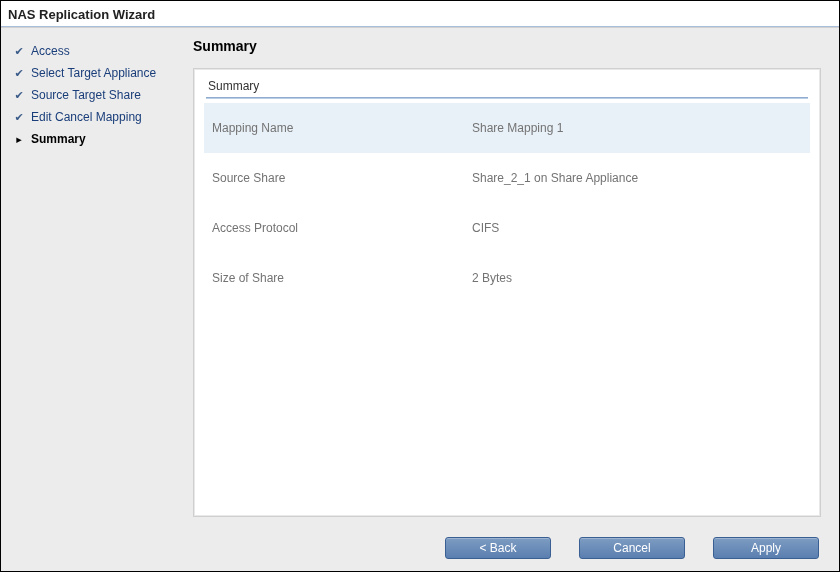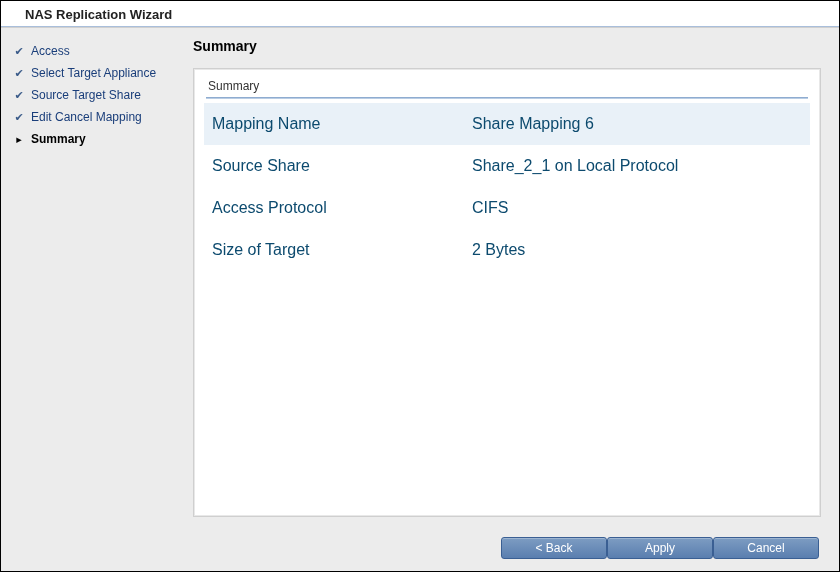--- a/index.html
+++ b/index.html
@@ -12,21 +12,21 @@
   }
   .window {
     width: 840px; height: 572px;
     border: 1px solid #000;
     background: #ececec;
     display: flex;
     flex-direction: column;
     position: relative;
   }
   .titlebar {
-    padding: 6px 10px 4px 24px;
+    padding: 6px 10px 4px 7px;
     background: #fff;
     font-weight: bold;
     font-size: 13px;
     color: #222;
   }
   .titlebar-divider {
     height: 2px;
     background: linear-gradient(#8aa7cc, #c8d6ea);
     border-bottom: 1px solid #d0d0d0;
   }
@@ -85,33 +85,34 @@
     height: 2px;
     background: linear-gradient(#7a9cc6, #cdddee);
     margin: 0 2px 4px 2px;
   }
   table.summary {
     width: 100%;
     border-collapse: collapse;
     table-layout: fixed;
   }
   table.summary td {
-    padding: 12px 8px;
-    font-size: 16px;
-    color: #0c4a6e;
+    padding: 18px 8px;
+    font-size: 12px;
+    color: #737373;
     height: 17px;
   }
   table.summary td.key { width: 260px; }
   table.summary tr.odd { background: #e9f1f8; }
   table.summary tr.even { background: #ffffff; }
   .footer {
     height: 46px;
     display: flex;
     justify-content: flex-end;
     align-items: center;
+    gap: 28px;
     padding: 0 20px;
   }
   button.wiz-btn {
     width: 106px; height: 22px;
     border: 1px solid #3a5f93;
     border-radius: 3px;
     background: linear-gradient(#7d9cc2, #5a7eaf);
     color: #fff;
     font-size: 12px;
     cursor: pointer;
@@ -159,38 +160,38 @@
       <div class="main-heading">Summary</div>
 
       <div class="panel">
         <div class="panel-title">Summary</div>
         <div class="panel-title-underline"></div>
 
         <table class="summary">
           <tbody>
               <tr class="odd">
             <td class="key">Mapping Name</td>
-            <td class="val">Share Mapping 6</td>
+            <td class="val">Share Mapping 1</td>
           </tr>
           <tr class="even">
             <td class="key">Source Share</td>
-            <td class="val">Share_2_1 on Local Protocol</td>
+            <td class="val">Share_2_1 on Share Appliance</td>
           </tr>
           <tr class="even">
             <td class="key">Access Protocol</td>
             <td class="val">CIFS</td>
           </tr>
           <tr class="even">
-            <td class="key">Size of Target</td>
+            <td class="key">Size of Share</td>
             <td class="val">2 Bytes</td>
           </tr>
         </tbody>
           </table>
       </div>
     </div>
   </div>
 
   <div class="footer">
     <button class="wiz-btn">&lt; Back</button>
+    <button class="wiz-btn">Cancel</button>
     <button class="wiz-btn">Apply</button>
-    <button class="wiz-btn">Cancel</button>
   </div>
 </div>
 
 </body></html>

